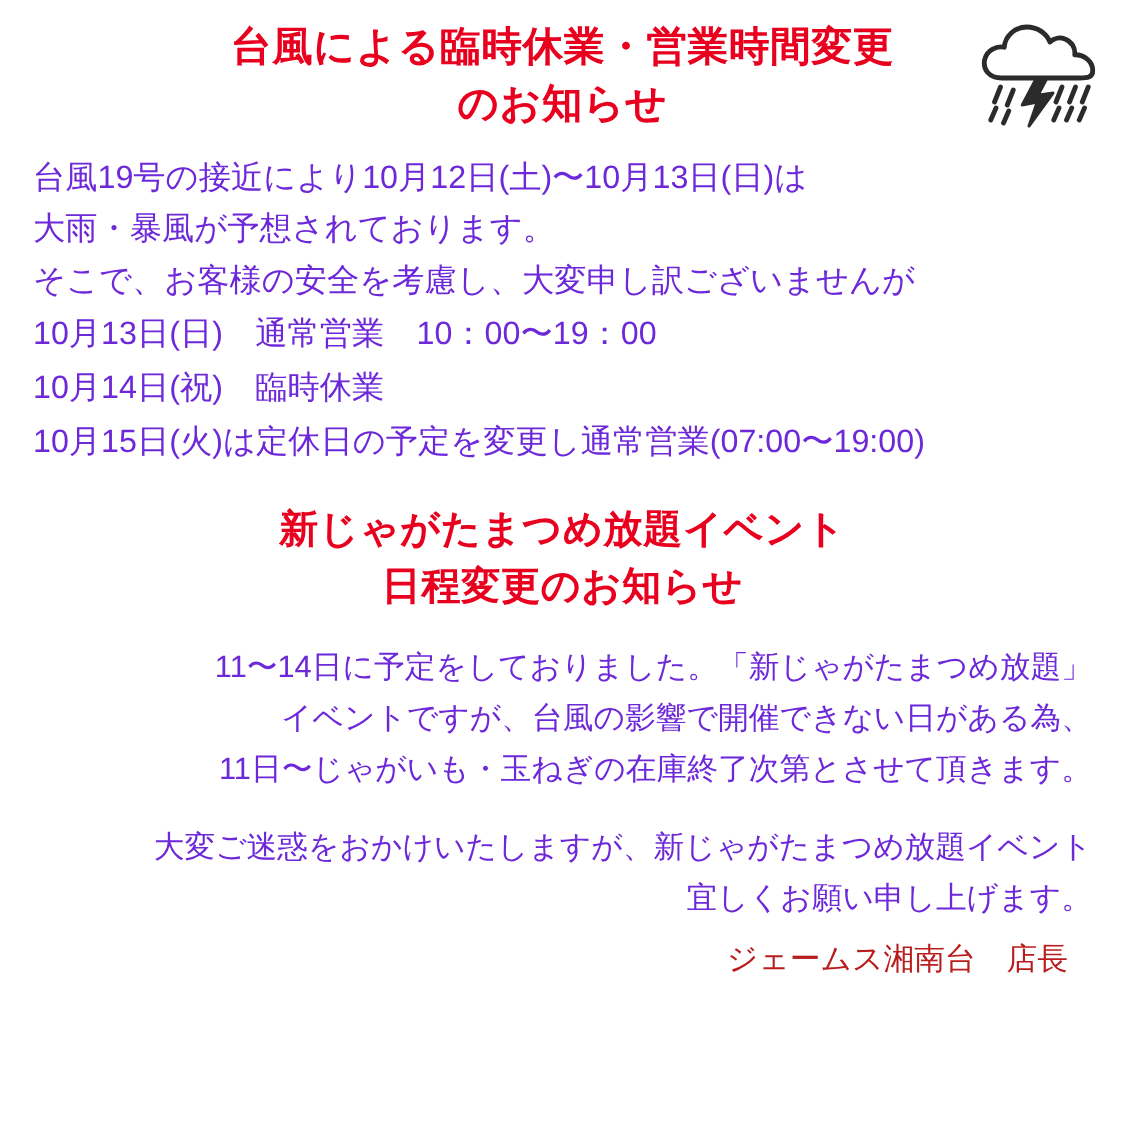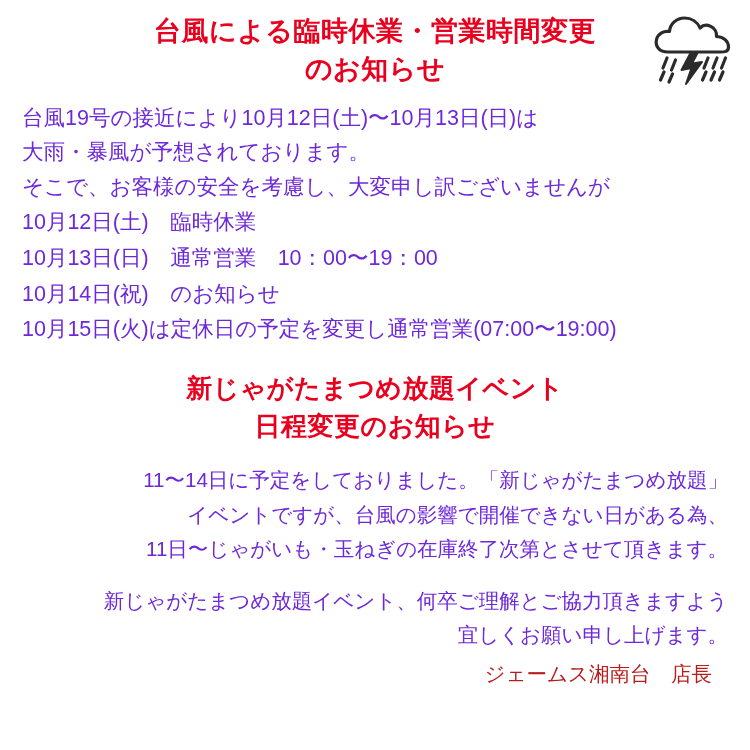--- a/index.html
+++ b/index.html
@@ -132,35 +132,34 @@
     <span class="line">のお知らせ</span>
   </div>
 
   <div class="body-block">
     <div class="body-line">台風19号の接近により10月12日(土)〜10月13日(日)は</div>
     <div class="body-line">大雨・暴風が予想されております。</div>
     <div class="body-line">そこで、お客様の安全を考慮し、大変申し訳ございませんが</div>
   </div>
 
   <div class="schedule">
-    <div class="body-line">10月12日(土)　臨時休業</div>
     <div class="body-line">10月13日(日)　通常営業　10：00〜19：00</div>
-    <div class="body-line">10月14日(祝)　のお知らせ</div>
+    <div class="body-line">10月14日(祝)　臨時休業</div>
     <div class="body-line">10月15日(火)は定休日の予定を変更し通常営業(07:00〜19:00)</div>
   </div>
 
   <div class="headline headline-2">
     <span class="line">新じゃがたまつめ放題イベント</span>
     <span class="line">日程変更のお知らせ</span>
   </div>
 
   <div class="body-block-2">
     <div class="body-line">11〜14日に予定をしておりました。「新じゃがたまつめ放題」</div>
     <div class="body-line">イベントですが、台風の影響で開催できない日がある為、</div>
     <div class="body-line">11日〜じゃがいも・玉ねぎの在庫終了次第とさせて頂きます。</div>
     <div class="gap"></div>
-    <div class="body-line">新じゃがたまつめ放題イベント、何卒ご理解とご協力頂きますよう</div>
+    <div class="body-line">大変ご迷惑をおかけいたしますが、新じゃがたまつめ放題イベント</div>
     <div class="body-line">宜しくお願い申し上げます。</div>
   </div>
 
   <div class="signature">ジェームス湘南台　店長</div>
 
 </div>
 
 </body></html>

